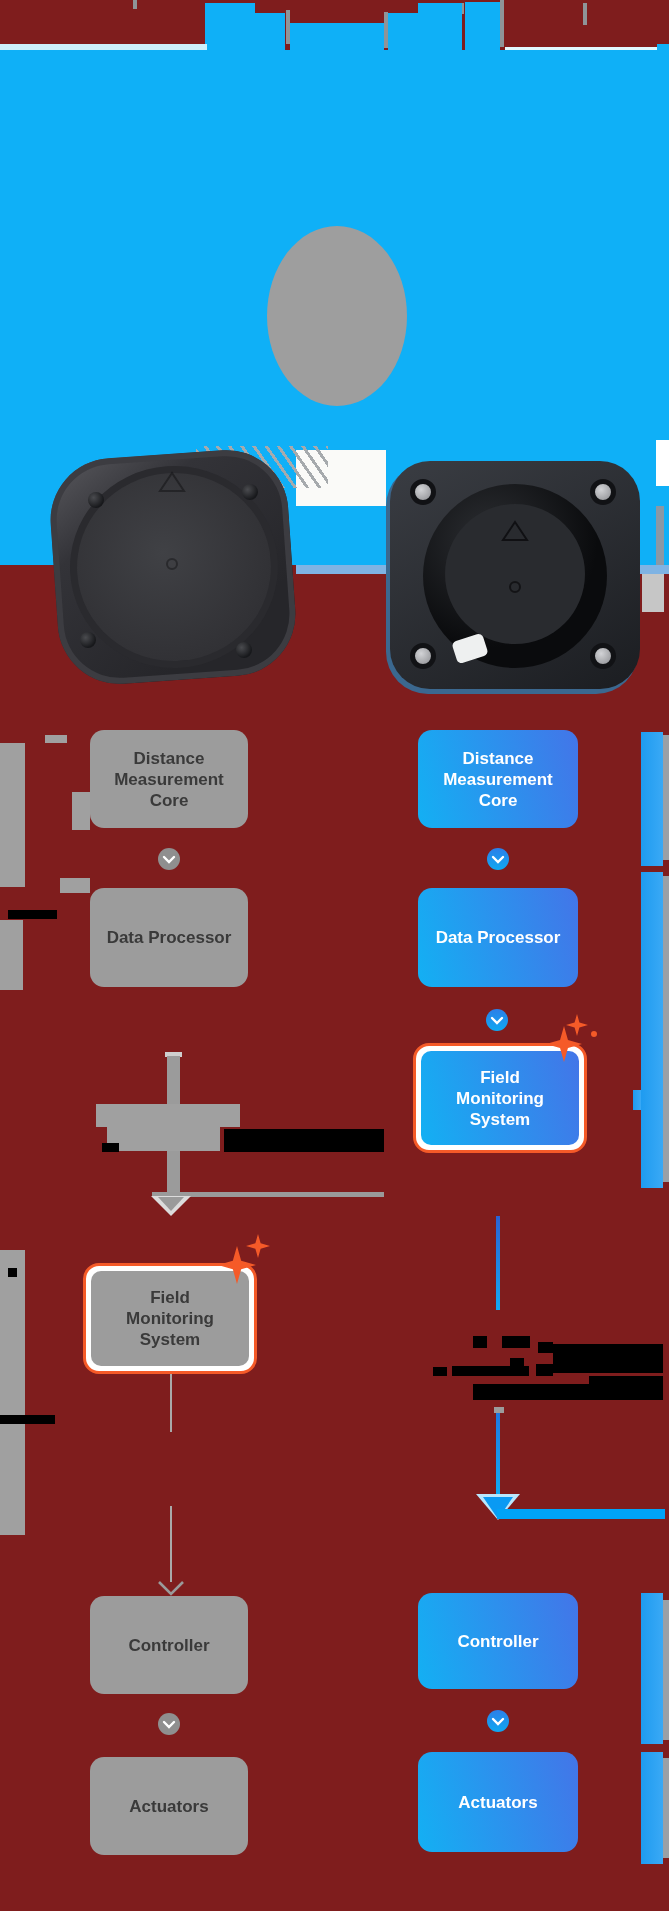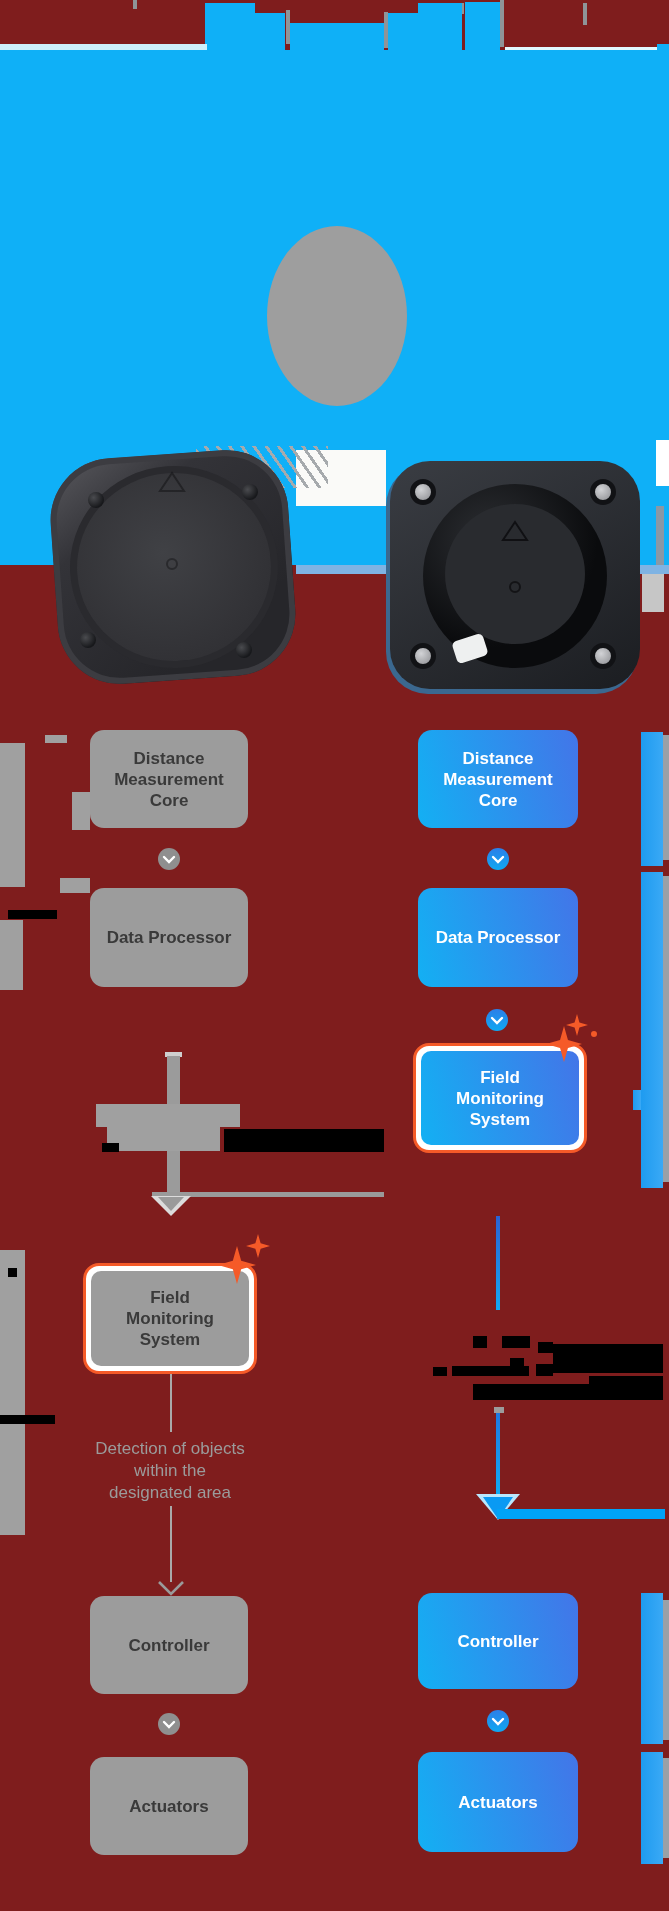--- a/index.html
+++ b/index.html
@@ -132,25 +132,20 @@
   <div class="abs tri-down" style="left:158px;top:1197px;border-top:14px solid #9a9a9a"></div>
 
   <div class="abs outline-orange" style="left:83px;top:1263px;width:174px;height:111px;z-index:4"></div>
   <div class="abs gbox" style="left:91px;top:1271px;width:158px;height:95px;z-index:5;border-radius:10px">
       <span>Field Monitoring System</span>
     </div>
   <div class="abs sparkle" style="left:218px;top:1246px;width:38px;height:38px;z-index:6"></div>
   <div class="abs sparkle" style="left:246px;top:1234px;width:24px;height:24px;z-index:6"></div>
 
   <div class="abs thinline" style="left:170px;top:1374px;height:58px"></div>
-  <div class="abs note" style="left:70px;top:1438px;width:200px">
-    <div>Detection of objects</div>
-    <div>within the</div>
-    <div>designated area</div>
-  </div>
   <div class="abs thinline" style="left:170px;top:1506px;height:76px"></div>
   <svg class="abs" style="left:157px;top:1580px" width="28" height="17">
       <polyline points="2,2 14,14 26,2" fill="none" stroke="#9a9a9a" stroke-width="2.6"></polyline>
     </svg>
 
   <div class="abs gbox" style="left:90px;top:1596px;width:158px;height:98px">
       <span>Controller</span>
     </div>
   <div class="abs chev gray" style="left:158px;top:1713px">
       <svg width="14" height="9">

